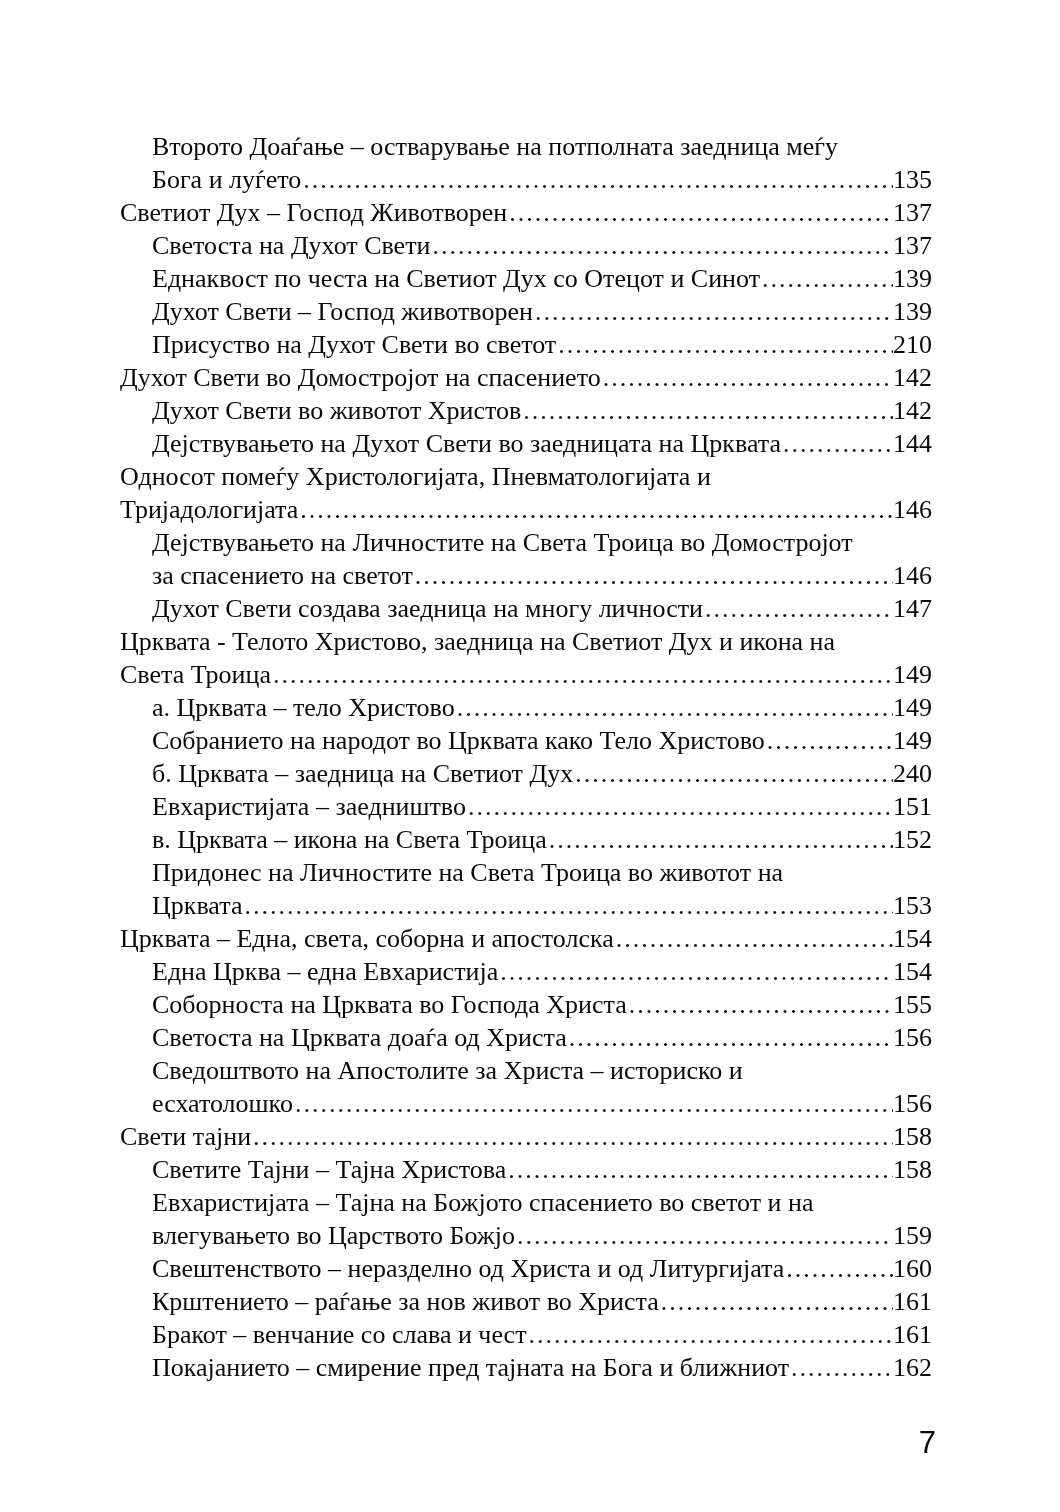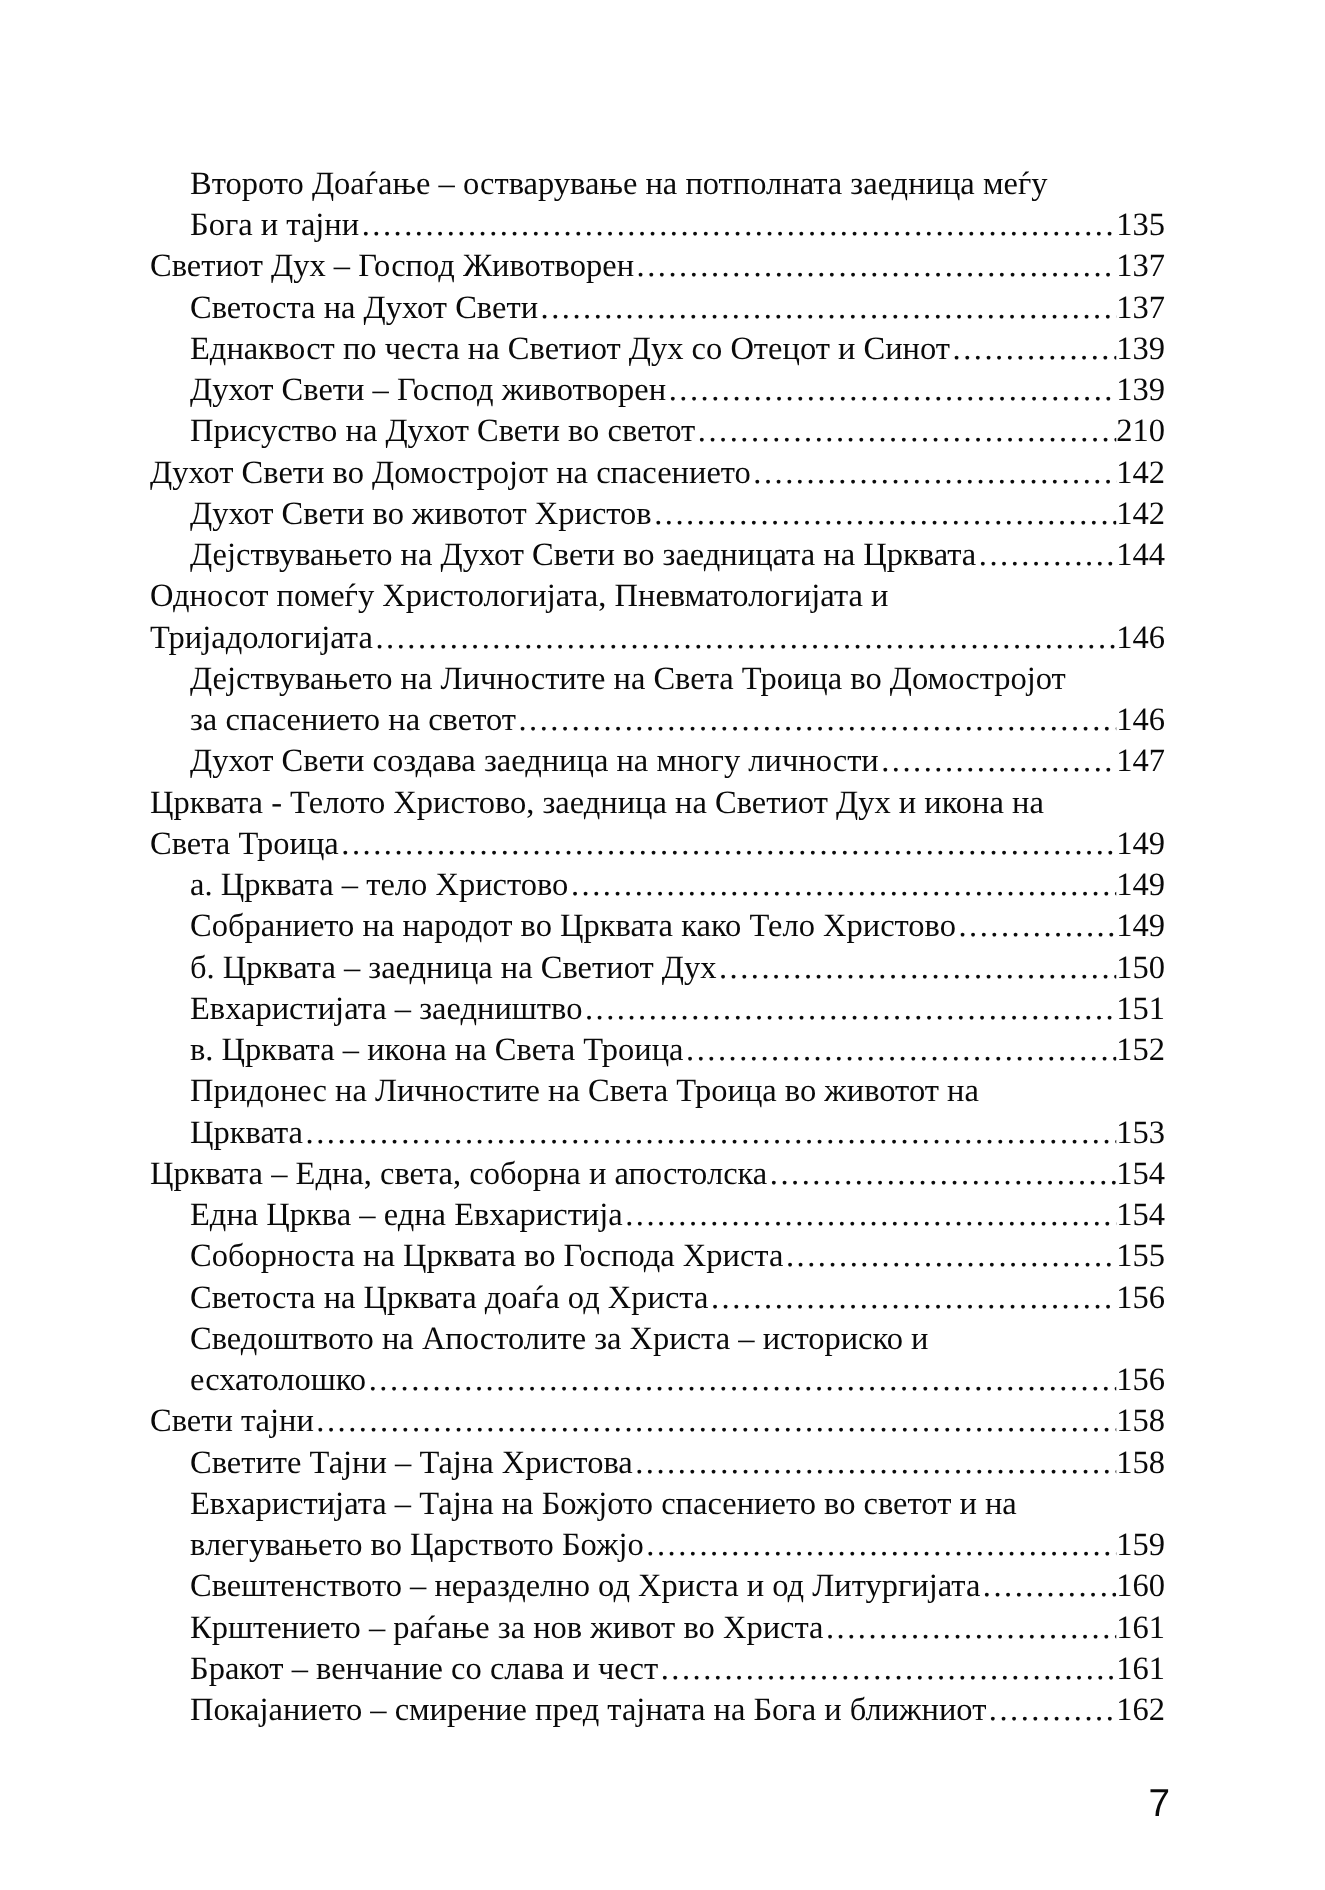--- a/index.html
+++ b/index.html
@@ -58,21 +58,21 @@
   }
 </style>
 </head>
 <body>
 
 <main class="toc" id="toc">
     <div class="toc-row indent">
       <span class="entry-text">Второто Доаѓање – остварување на потполната заедница меѓу</span>
     </div>
     <div class="toc-row indent">
-      <span class="entry-text">Бога и тајни</span>
+      <span class="entry-text">Бога и луѓето</span>
       <span class="leader">............................................................................................................................................</span>
       <span class="page-ref">135</span>
     </div>
     <div class="toc-row">
       <span class="entry-text">Светиот Дух – Господ Животворен</span>
       <span class="leader">............................................................................................................................................</span>
       <span class="page-ref">137</span>
     </div>
     <div class="toc-row indent">
       <span class="entry-text">Светоста на Духот Свети</span>
@@ -144,21 +144,21 @@
       <span class="page-ref">149</span>
     </div>
     <div class="toc-row indent">
       <span class="entry-text">Собранието на народот во Црквата како Тело Христово</span>
       <span class="leader">............................................................................................................................................</span>
       <span class="page-ref">149</span>
     </div>
     <div class="toc-row indent">
       <span class="entry-text">б. Црквата – заедница на Светиот Дух</span>
       <span class="leader">............................................................................................................................................</span>
-      <span class="page-ref">150</span>
+      <span class="page-ref">240</span>
     </div>
     <div class="toc-row indent">
       <span class="entry-text">Евхаристијата – заедништво</span>
       <span class="leader">............................................................................................................................................</span>
       <span class="page-ref">151</span>
     </div>
     <div class="toc-row indent">
       <span class="entry-text">в. Црквата – икона на Света Троица</span>
       <span class="leader">............................................................................................................................................</span>
       <span class="page-ref">152</span>

